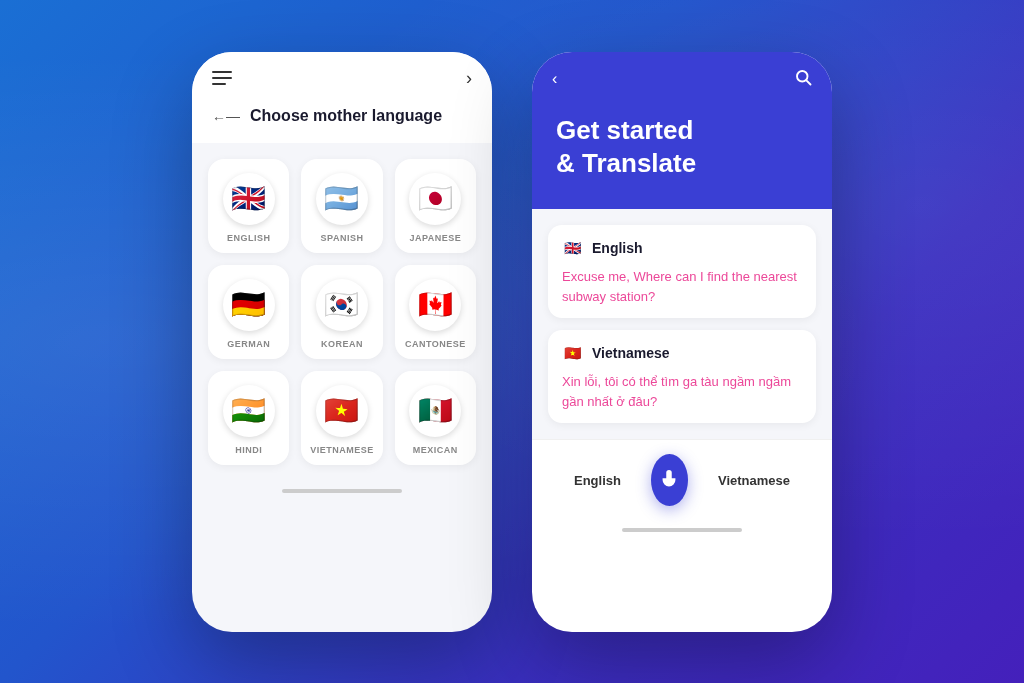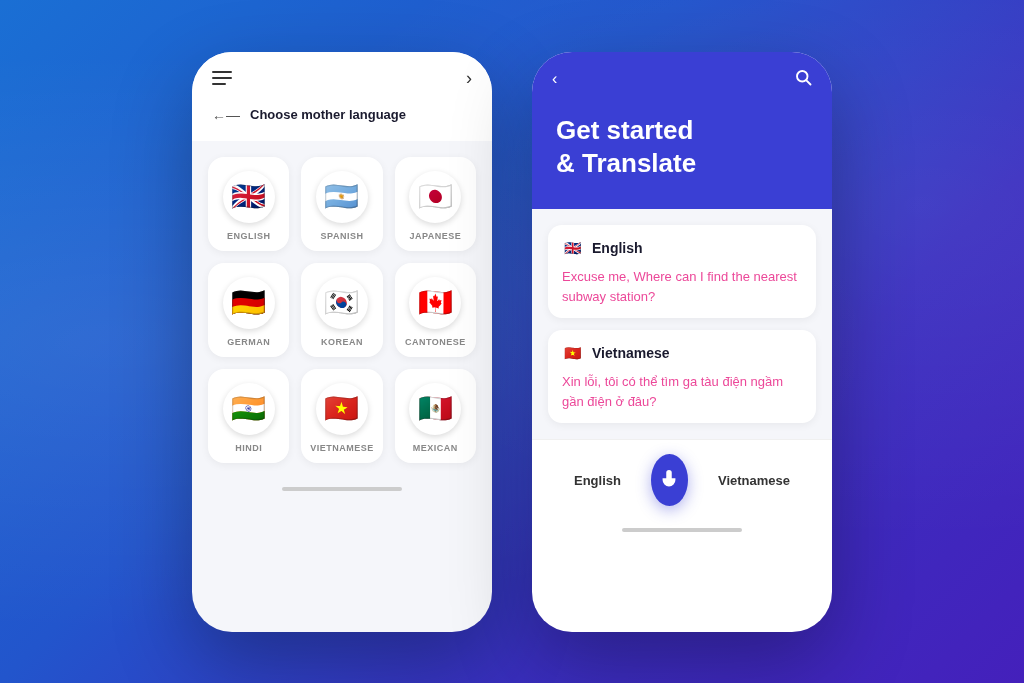--- a/index.html
+++ b/index.html
@@ -81,21 +81,21 @@
       align-items: center;
       gap: 10px;
     }
 
     .back-arrow {
       color: #555;
       font-size: 14px;
     }
 
     .header-title {
-      font-size: 13px;
+      font-size: 16px;
       font-weight: 700;
       color: #1a1a2e;
     }
 
     .language-grid {
       padding: 16px;
       display: grid;
       grid-template-columns: repeat(3, 1fr);
       gap: 12px;
     }
@@ -373,21 +373,21 @@
         <span class="lang-label">English</span>
       </div>
       <p class="translation-text">Excuse me, Where can I find the nearest subway station?</p>
     </div>
 
     <div class="translation-card">
       <div class="lang-label-row">
         <div class="flag-small">🇻🇳</div>
         <span class="lang-label">Vietnamese</span>
       </div>
-      <p class="translation-text">Xin lỗi, tôi có thể tìm ga tàu điện ngầm gần điện ở đâu?</p>
+      <p class="translation-text">Xin lỗi, tôi có thể tìm ga tàu ngầm ngầm gần nhất ở đâu?</p>
     </div>
   </div>
 
   <div class="bottom-controls">
     <button class="lang-btn">English</button>
     <button class="mic-btn">
       <svg viewBox="0 0 24 24" xmlns="http://www.w3.org/2000/svg">
         <path d="M12 1a3 3 0 0 0-3 3v8a3 3 0 0 0 6 0V4a3 3 0 0 0-3-3z"></path>
         <path d="M19 10v2a7 7 0 0 1-14 0v-2M12 19v4M8 23h8"></path>
       </svg>

